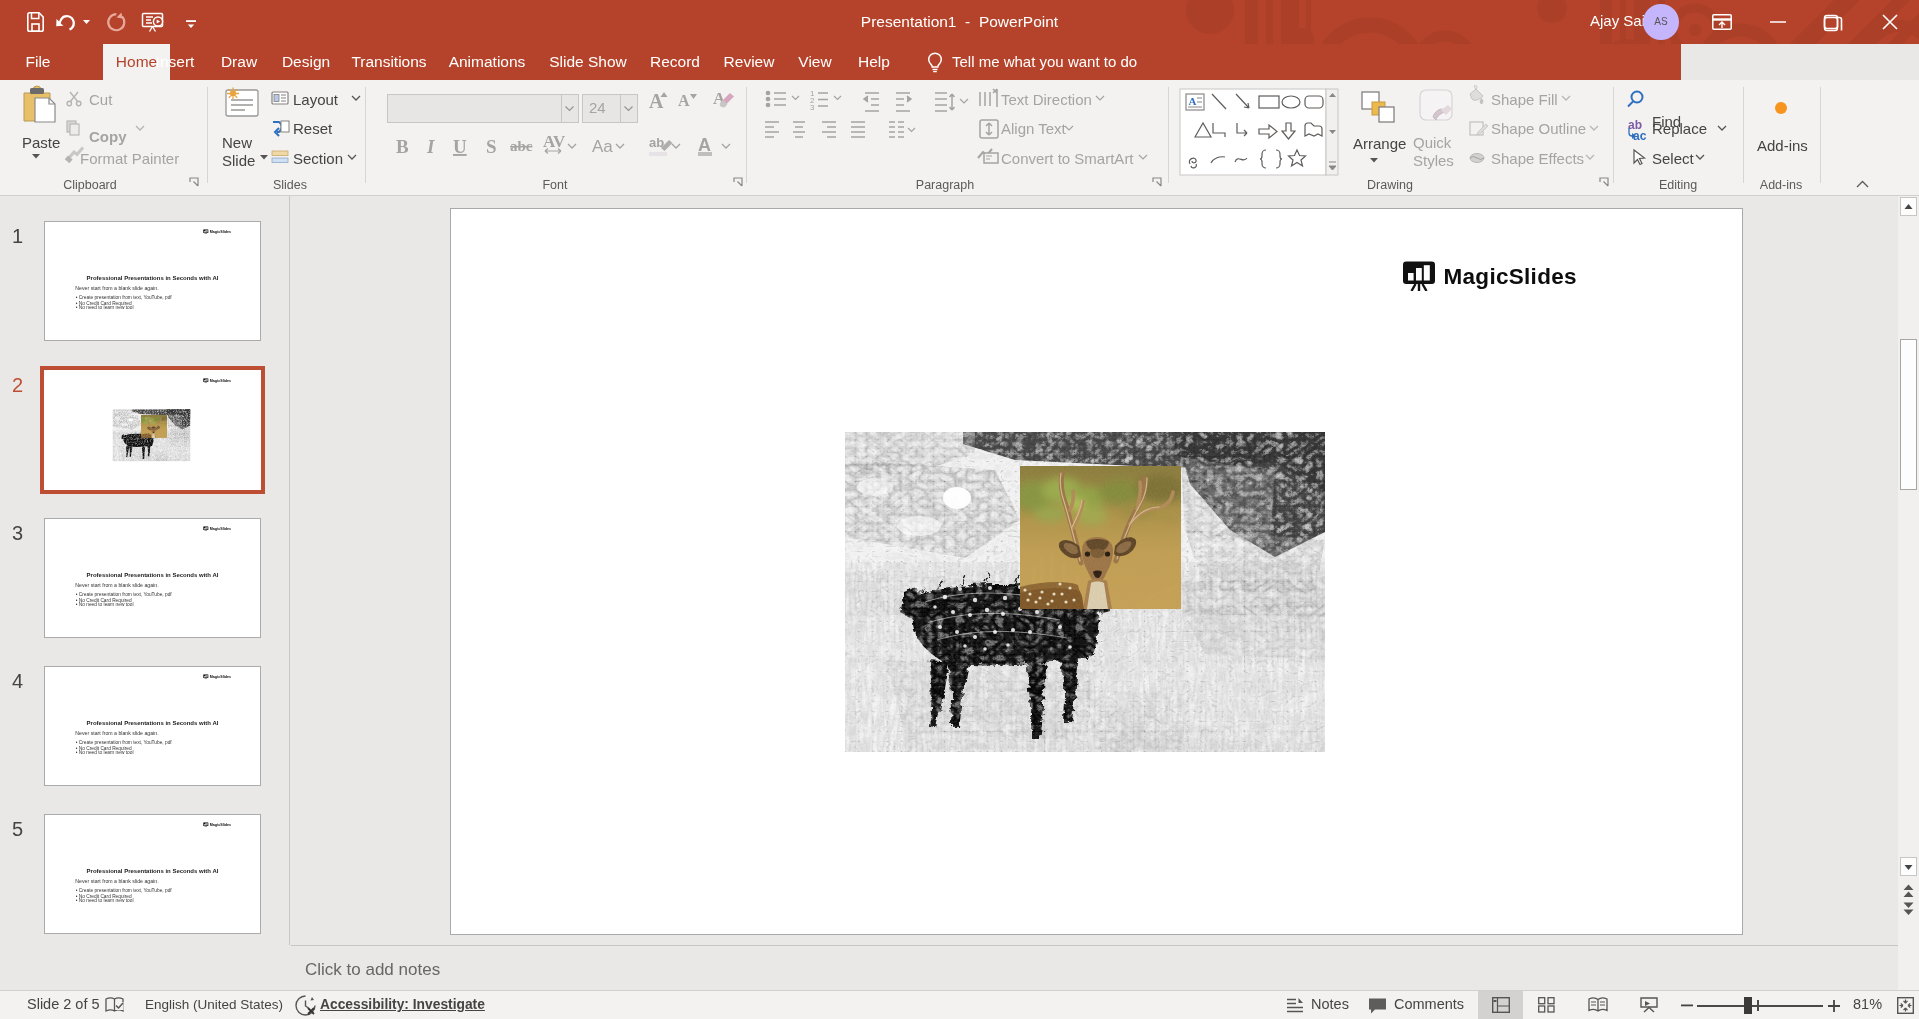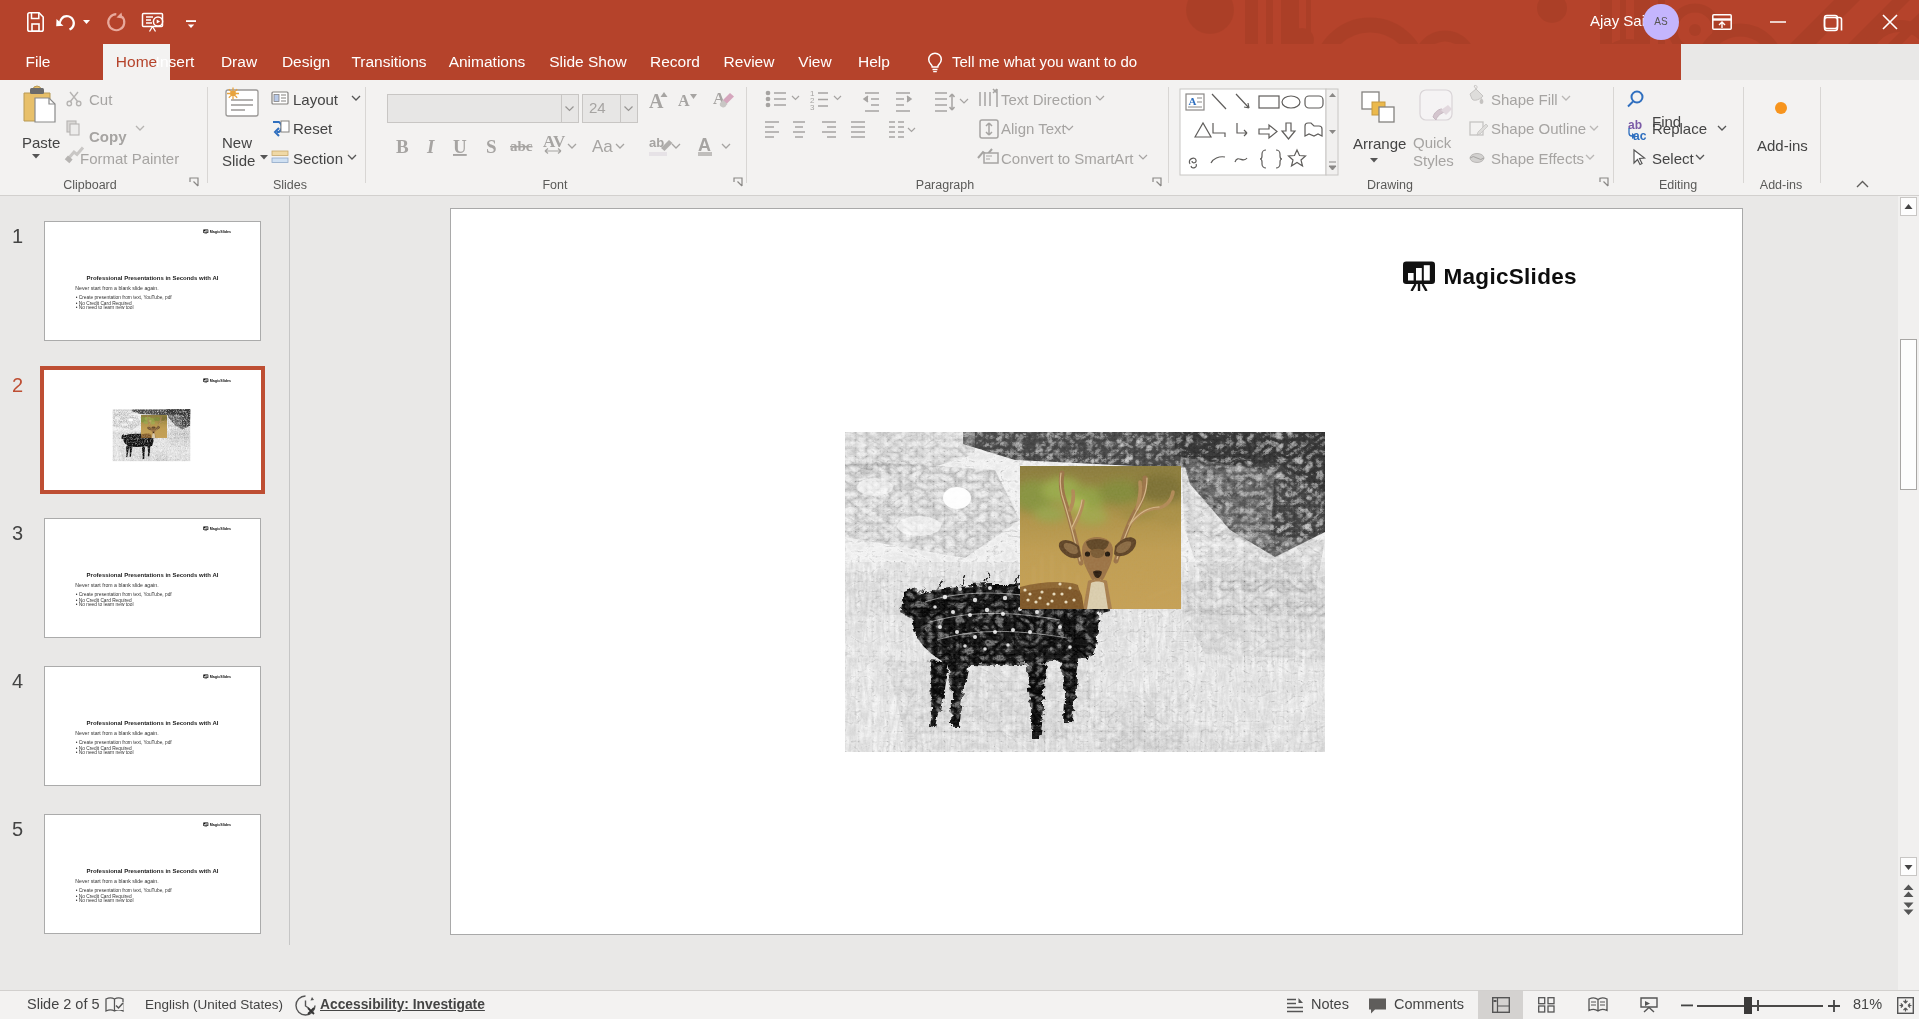--- a/index.html
+++ b/index.html
@@ -99,20 +99,21 @@
         <path d="M120 6 h7 M120 9 h5 M120 12 h6"></path>
         <circle cx="132" cy="10.5" r="4.6" fill="#B5432B"></circle>
         <path d="M130.7 8.6 l3.4 1.9 l-3.4 1.9 Z" fill="#fff" stroke="none"></path>
         <path d="M126.5 15.5 l-3 5 M126.5 15.5 l3 5" stroke-width="1.3"></path>
       </g>
       <g fill="#fff">
         <rect x="160" y="9.2" width="10" height="1.8"></rect>
         <path d="M161.8 13.5 l3.2 3.6 l3.2 -3.6 Z"></path>
       </g>
     </svg>
+    <div id="titletext">Presentation1&nbsp;&nbsp;-&nbsp;&nbsp;PowerPoint</div>
     <div class="abs ttext" style="left:1590px;top:12px;">Ajay Sai</div>
     <div class="abs" style="left:1643px;top:4px;width:36px;height:36px;border-radius:50%;background:#c4b5fd;color:#565552;font-size:10px;text-align:center;line-height:36px;">AS</div>
 
     <svg class="abs" style="left:1700px;top:0" width="219" height="44" viewBox="0 0 219 44">
       <g fill="none" stroke="#fff" stroke-width="1.5">
         <rect x="12.8" y="14.8" width="18.4" height="14.4" rx="1"></rect>
         <path d="M12.8 19.5 h18.4" stroke-width="2.4"></path>
         <path d="M22 28 v-5.5 M19 25 l3 -3 l3 3" stroke-width="1.4"></path>
         <path d="M70 22 h16"></path>
         <path d="M128.5 17.5 h11 a2 2 0 0 1 2 2 v11" stroke-width="1.6"></path>
@@ -445,20 +446,23 @@
             <use href="#mslogo"></use>
           </svg>
         <svg class="abs" style="left:394px;top:223px" width="480" height="320" viewBox="0 0 480 320">
             <use href="#deerpic"></use>
           </svg>
         <svg class="abs" style="left:569px;top:257px" width="161" height="143" viewBox="0 0 161 143">
             <use href="#inset"></use>
           </svg>
       </div>
     </div>
+    <div id="notesbar">
+        <div>Click to add notes</div>
+      </div>
     <div id="vscroll">
       <div class="abs" style="left:2px;top:1px;width:17px;height:19px;background:#FDFDFD;border:1px solid #C8C6C4;"></div>
       <svg class="abs" style="left:6px;top:7px" width="9" height="7">
           <path d="M0.5 6 L4.5 1 L8.5 6 Z" fill="#444"></path>
         </svg>
       <div class="abs" style="left:2px;top:143px;width:17px;height:151px;background:#FDFDFD;border:1px solid #A8A6A4;"></div>
       <div class="abs" style="left:2px;top:661px;width:17px;height:19px;background:#FDFDFD;border:1px solid #C8C6C4;"></div>
       <svg class="abs" style="left:6px;top:668px" width="9" height="7">
           <path d="M0.5 1 L4.5 6 L8.5 1 Z" fill="#444"></path>
         </svg>

